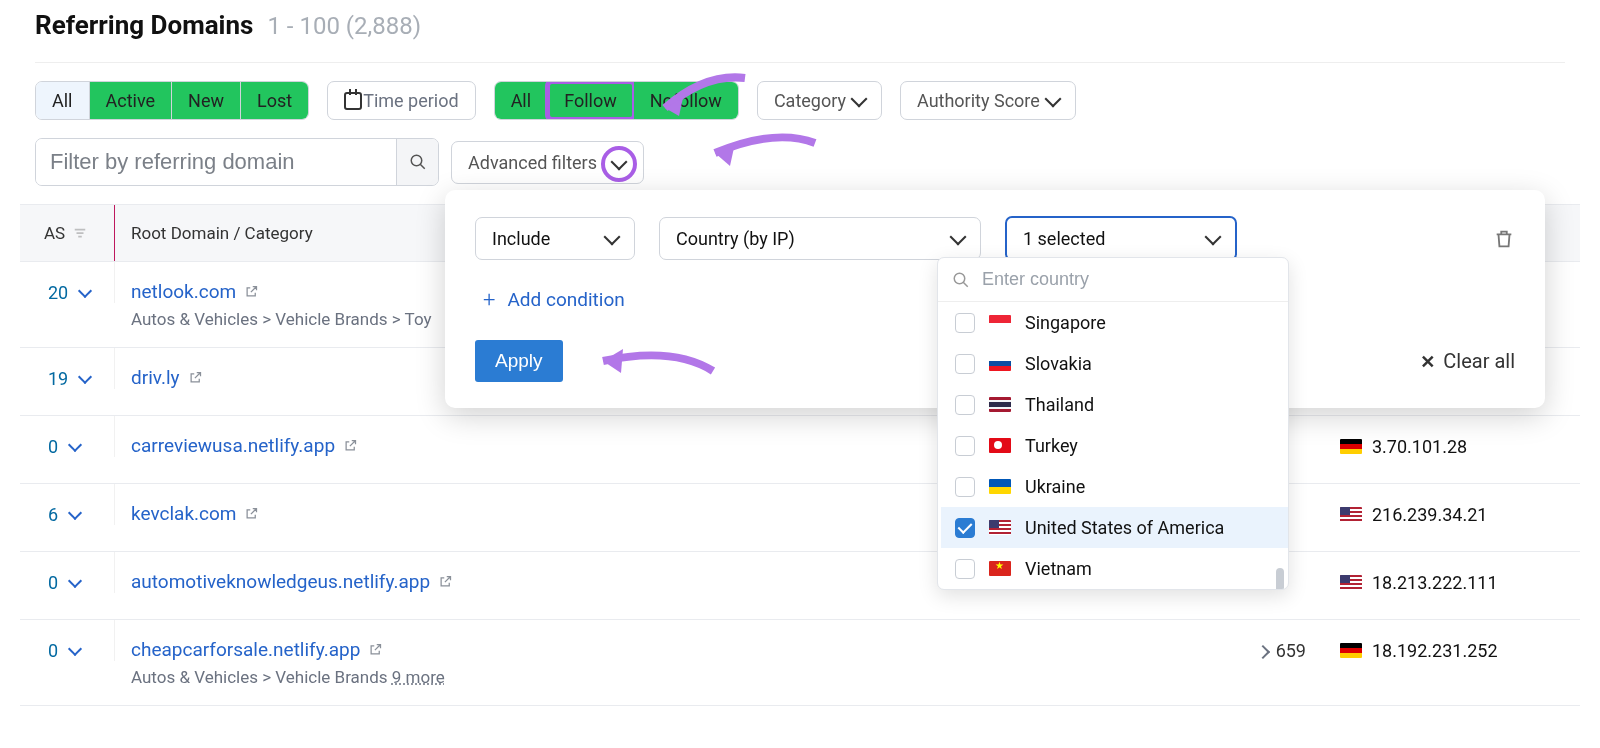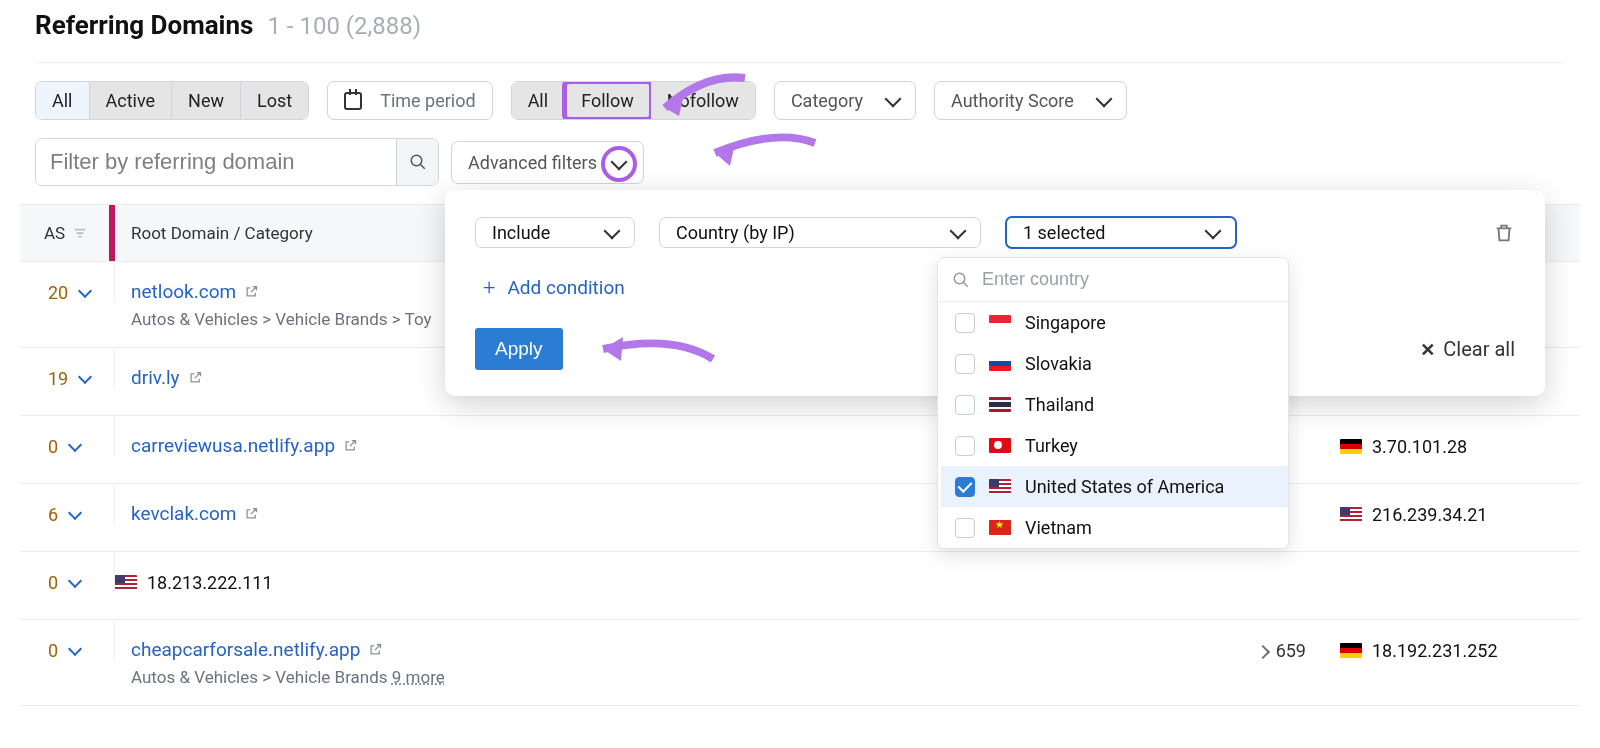--- a/index.html
+++ b/index.html
@@ -3,59 +3,59 @@
 <meta charset="utf-8">
 <style>
   *{box-sizing:border-box}
   body{margin:0;font-family:-apple-system,BlinkMacSystemFont,"Segoe UI",Roboto,Arial,sans-serif;font-size:18px;color:#111;background:#fff}
   .page{width:1560px;margin:0 auto;padding:10px 15px 0 15px}
   .title-row{display:flex;align-items:baseline;gap:14px;padding-bottom:22px}
   .title{font-size:26px;font-weight:700}
   .title-sub{font-size:24px;color:#a8aeb6}
   .toolbar{display:flex;align-items:center;gap:18px;padding-bottom:18px;flex-wrap:wrap;border-top:1px solid #eee;padding-top:18px}
   .seg{display:flex;border:1px solid #d0d4db;border-radius:7px;overflow:hidden}
-  .seg .seg-item{padding:8px 16px;border-right:1px solid #d0d4db;color:#222;cursor:pointer;background:#e5e5e5}
+  .seg .seg-item{padding:8px 16px;border-right:1px solid #d0d4db;color:#222;cursor:pointer;background:#22c55e}
   .seg .seg-item:last-child{border-right:none}
   .seg .seg-item.active{background:#eef5fd}
-  .btn-outline{display:flex;align-items:center;gap:18px;border:1px solid #d0d4db;border-radius:7px;padding:8px 16px;color:#6b7280;cursor:pointer;background:#fff}
+  .btn-outline{display:flex;align-items:center;gap:1px;border:1px solid #d0d4db;border-radius:7px;padding:8px 16px;color:#6b7280;cursor:pointer;background:#fff}
   .icon-cal{width:18px;height:18px;position:relative;border:2px solid #333;border-radius:3px;display:inline-block}
   .icon-cal::before,.icon-cal::after{content:"";position:absolute;width:2px;height:6px;background:#333;top:-5px}
   .icon-cal::before{left:3px}.icon-cal::after{right:3px}
   .chev{width:12px;height:12px;border-right:2px solid #333;border-bottom:2px solid #333;transform:rotate(45deg);display:inline-block;margin-left:6px;margin-bottom:3px}
   .row2{display:flex;gap:12px;align-items:center;padding-bottom:18px;position:relative}
   .input-wrap{display:flex;border:1px solid #d0d4db;border-radius:7px;overflow:hidden}
   .input-wrap input{border:none;outline:none;padding:10px 14px;font-size:22px;width:360px;color:#333}
   .input-wrap input::placeholder{color:#7b8088}
   .input-wrap .srch{width:42px;background:#f4f5f7;display:flex;align-items:center;justify-content:center;border-left:1px solid #d0d4db}
   .srch svg{width:18px;height:18px}
   .adv{border:1px solid #d0d4db;border-radius:7px;padding:10px 16px;display:flex;align-items:center;gap:8px;color:#555;cursor:pointer;position:relative}
   .highlight-follow{outline:5px solid #a95ee6;outline-offset:-2px;border-radius:4px}
   .chev-circle{border:4px solid #a95ee6;border-radius:50%;width:36px;height:36px;display:flex;align-items:center;justify-content:center;position:absolute;right:6px;top:4px}
   .chev-circle .chev{margin:0 0 4px 0}
   .adv-text{padding-right:30px}
   .annot-arrow{position:absolute;pointer-events:none}
   .table{border-top:1px solid #e9ebef;margin:0 -15px}
   .thead{display:flex;background:#f6f7f9;border-bottom:1px solid #e9ebef;color:#333;font-size:17px}
-  .th-as{width:95px;padding:18px 0 18px 24px;display:flex;align-items:center;gap:8px;border-right:6px solid #be185d}
+  .th-as{width:95px;padding:18px 0 18px 24px;display:flex;align-items:center;gap:8px;border-right:1px solid #be185d}
   .th-dom{flex:1;padding:18px 16px}
   .trow{display:flex;border-bottom:1px solid #e9ebef;min-height:68px;align-items:flex-start}
-  .td-as{width:95px;padding:20px 16px 0 28px;display:flex;gap:12px;color:#a16207;font-weight:400;border-right:1px solid #f1f1f1}
+  .td-as{width:95px;padding:20px 16px 0 28px;display:flex;gap:12px;color:#0369a1;font-weight:400;border-right:1px solid #f1f1f1}
   .td-as .chev-sm{width:10px;height:10px;border-right:2px solid #2563c9;border-bottom:2px solid #2563c9;transform:rotate(45deg);margin-top:4px}
   .td-dom{flex:1;padding:18px 16px}
   .link{color:#2563c9;text-decoration:none;display:inline-flex;align-items:center;gap:8px;font-size:19px}
   .ext{width:15px;height:15px}
   .cat{color:#6b7280;font-size:17px;margin-top:6px}
   .cat .more{text-decoration:underline dotted}
   .td-right{padding:20px 26px 0 0;display:flex;align-items:center;gap:10px;font-size:18px;min-width:240px;justify-content:flex-start}
   .td-num{padding:20px 34px 0 0;color:#333}
   .flag{width:22px;height:15px;display:inline-block;border-radius:1px;position:relative;overflow:hidden;flex-shrink:0}
   
   .popup{position:absolute;top:190px;left:445px;width:1100px;background:#fff;border-radius:10px;box-shadow:0 8px 30px rgba(0,0,0,.18);padding:26px 30px;z-index:20}
   .popup-row{display:flex;gap:24px;align-items:center}
-  .sel{border:1px solid #d0d4db;border-radius:7px;padding:4px 16px;display:flex;align-items:center;justify-content:space-between;cursor:pointer;background:#fff}
+  .sel{border:1px solid #d0d4db;border-radius:7px;padding:10px 16px;display:flex;align-items:center;justify-content:space-between;cursor:pointer;background:#fff}
   .sel .chev{border-color:#333}
   .sel-include{width:160px}
   .sel-country{width:322px}
   .sel-value{width:232px;border:2px solid #2563c9}
   .trash{width:22px;height:22px;color:#6b7280;margin-left:auto;cursor:pointer}
   .add-cond{display:flex;align-items:center;gap:12px;color:#2563c9;font-size:19px;margin:26px 0 0 8px;cursor:pointer}
   .plus{font-size:22px;font-weight:300}
   .apply-row{display:flex;align-items:center;margin-top:28px;gap:20px}
   .apply{background:#2b7cd3;color:#fff;border:none;border-radius:3px;padding:10px 20px;font-size:19px;cursor:pointer}
   .clear{margin-left:auto;display:flex;align-items:center;gap:8px;color:#333;font-size:20px;cursor:pointer}
@@ -205,20 +205,23 @@
           <div class="td-right">
             <span class="flag flag-us"></span>
             <span>216.239.34.21</span>
           </div>
         </div>
         <div class="trow">
           <div class="td-as">
             <span>0</span>
             <span class="chev-sm"></span>
           </div>
+          <div class="td-dom"><a class="link">automotiveknowledgeus.netlify.app <svg class="ext" viewBox="0 0 24 24">
+                <path d="M14 4h6v6M20 4l-9 9M18 14v5H5V6h5" fill="none" stroke="#8a9099" stroke-width="2"></path>
+              </svg></a></div>
           <div class="td-right">
             <span class="flag flag-us"></span>
             <span>18.213.222.111</span>
           </div>
         </div>
         <div class="trow">
           <div class="td-as">
             <span>0</span>
             <span class="chev-sm"></span>
           </div>
@@ -275,20 +278,25 @@
         </div>
         <div class="dd-item">
           <span class="cb"></span>
           <span class="flag flag-th"></span>
           <span>Thailand</span>
         </div>
         <div class="dd-item">
           <span class="cb"></span>
           <span class="flag flag-tr"></span>
           <span>Turkey</span>
+        </div>
+        <div class="dd-item">
+          <span class="cb"></span>
+          <span class="flag flag-ua"></span>
+          <span>Ukraine</span>
         </div>
         <div class="dd-item selected">
           <span class="cb checked"></span>
           <span class="flag flag-us"></span>
           <span>United States of America</span>
         </div>
         <div class="dd-item">
           <span class="cb"></span>
           <span class="flag flag-vn"></span>
           <span>Vietnam</span>

